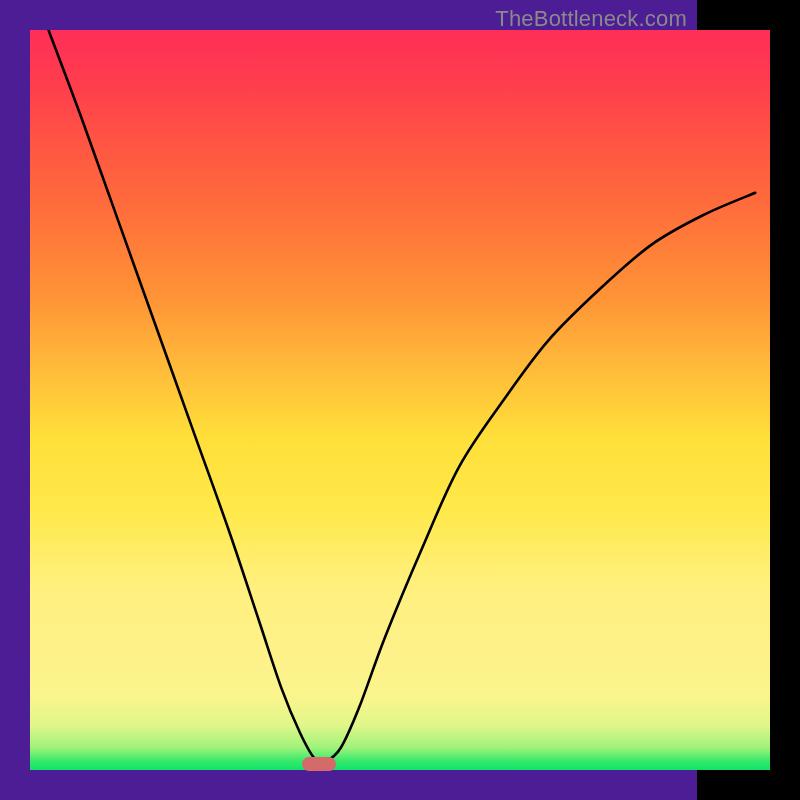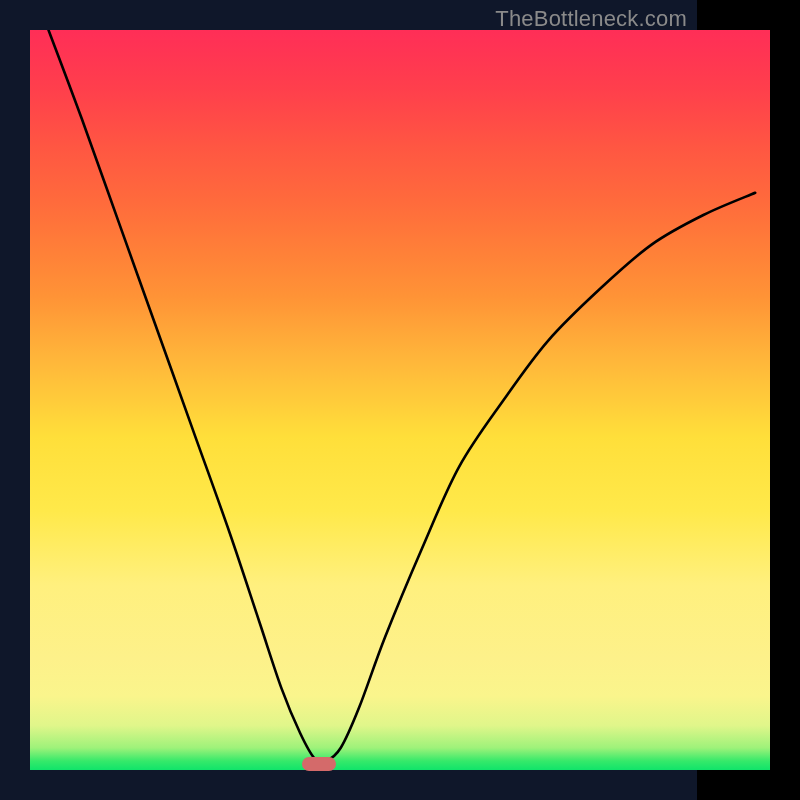--- a/index.html
+++ b/index.html
@@ -8,21 +8,21 @@
     width: 800px;
     height: 800px;
     background: #000;
     overflow: hidden;
     font-family: Arial, Helvetica, sans-serif;
   }
   .frame {
     position: relative;
     width: 697px;
     height: 800px;
-    background: #0f172a;
+    background: #4c1d95;
   }
   .plot-area {
     position: absolute;
     left: 30px;
     top: 30px;
     width: 740px;
     height: 740px;
     
     background: linear-gradient(to top,
       #10e46a 0%,     

